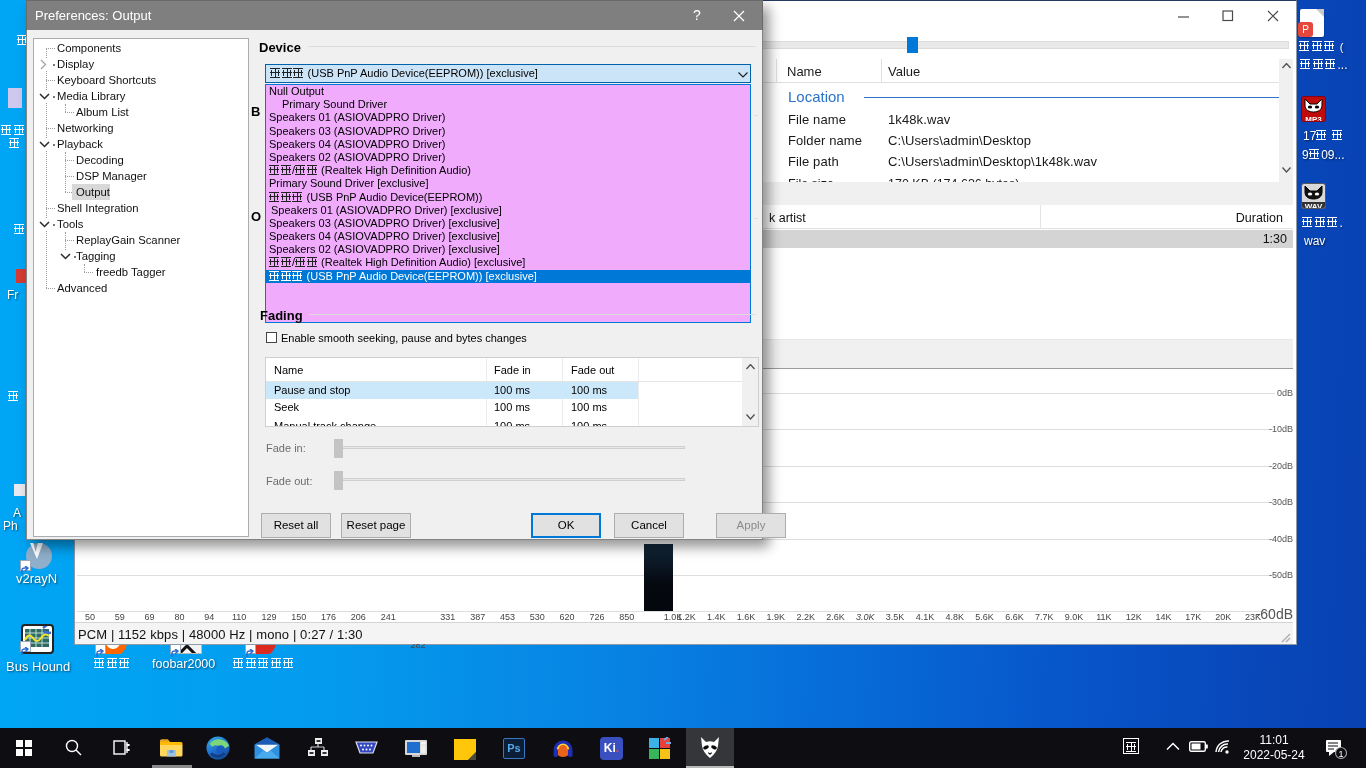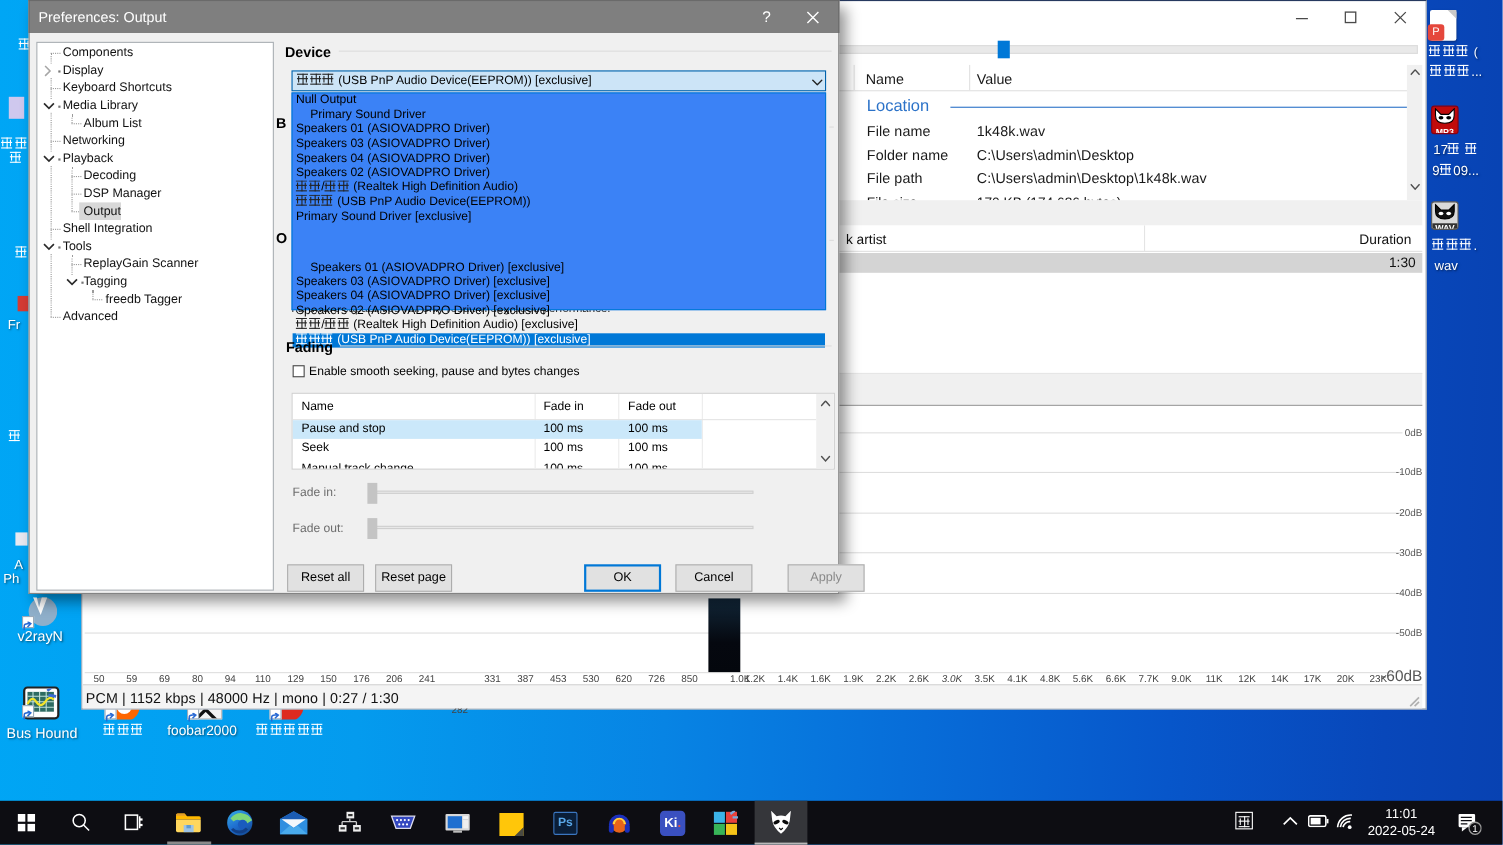--- a/index.html
+++ b/index.html
@@ -314,31 +314,31 @@
       <div style="margin-top:-3px;">hardware capabilities will only result in degraded performance.</div>
     </div>
 
   <div class="ab" style="left:238px;top:64px;width:486px;height:19px;background:#cce4f7;border:1px solid #0062ab;font-size:11px;">
     <div class="ab" style="left:4px;top:2px;"><span class="cj"></span><span class="cj"></span><span class="cj"></span> (USB PnP Audio Device(EEPROM)) [exclusive]</div>
     <svg class="ab" style="left:472px;top:7px;" width="10" height="6">
         <path d="M0.5 0.5 L5 5 L9.5 0.5" stroke="#222" stroke-width="1.2" fill="none"></path>
       </svg>
   </div>
 
-  <div class="ab" id="ddl" style="left:238px;top:84px;width:486px;height:198px;background:#3b82f6;border:1px solid #0078d7;font-size:11px;color:#000;">
+  <div class="ab" id="ddl" style="left:238px;top:84px;width:486px;height:239px;background:#f0abfc;border:1px solid #0078d7;font-size:11px;color:#000;">
       <div style="height:13.2px;line-height:13.2px;padding-left:3px;white-space:nowrap;overflow:hidden;">Null Output</div>
       <div style="height:13.2px;line-height:13.2px;padding-left:16px;white-space:nowrap;overflow:hidden;">Primary Sound Driver</div>
       <div style="height:13.2px;line-height:13.2px;padding-left:3px;white-space:nowrap;overflow:hidden;">Speakers 01 (ASIOVADPRO Driver)</div>
       <div style="height:13.2px;line-height:13.2px;padding-left:3px;white-space:nowrap;overflow:hidden;">Speakers 03 (ASIOVADPRO Driver)</div>
       <div style="height:13.2px;line-height:13.2px;padding-left:3px;white-space:nowrap;overflow:hidden;">Speakers 04 (ASIOVADPRO Driver)</div>
       <div style="height:13.2px;line-height:13.2px;padding-left:3px;white-space:nowrap;overflow:hidden;">Speakers 02 (ASIOVADPRO Driver)</div>
       <div style="height:13.2px;line-height:13.2px;padding-left:3px;white-space:nowrap;overflow:hidden;"><span class="cj"></span><span class="cj"></span>/<span class="cj"></span><span class="cj"></span> (Realtek High Definition Audio)</div>
+      <div style="height:13.2px;line-height:13.2px;padding-left:3px;white-space:nowrap;overflow:hidden;">Primary Sound Driver [exclusive]</div>
       <div style="height:13.2px;line-height:13.2px;padding-left:3px;white-space:nowrap;overflow:hidden;"><span class="cj"></span><span class="cj"></span><span class="cj"></span> (USB PnP Audio Device(EEPROM))</div>
-      <div style="height:13.2px;line-height:13.2px;padding-left:3px;white-space:nowrap;overflow:hidden;">Primary Sound Driver [exclusive]</div>
-      <div style="height:13.2px;line-height:13.2px;padding-left:16px;white-space:nowrap;overflow:hidden;margin-top:33px;">Speakers 01 (ASIOVADPRO Driver) [exclusive]</div>
+      <div style="height:13.2px;line-height:13.2px;padding-left:5px;white-space:nowrap;overflow:hidden;">Speakers 01 (ASIOVADPRO Driver) [exclusive]</div>
       <div style="height:13.2px;line-height:13.2px;padding-left:3px;white-space:nowrap;overflow:hidden;">Speakers 03 (ASIOVADPRO Driver) [exclusive]</div>
       <div style="height:13.2px;line-height:13.2px;padding-left:3px;white-space:nowrap;overflow:hidden;">Speakers 04 (ASIOVADPRO Driver) [exclusive]</div>
       <div style="height:13.2px;line-height:13.2px;padding-left:3px;white-space:nowrap;overflow:hidden;">Speakers 02 (ASIOVADPRO Driver) [exclusive]</div>
       <div style="height:13.2px;line-height:13.2px;padding-left:3px;white-space:nowrap;overflow:hidden;"><span class="cj"></span><span class="cj"></span>/<span class="cj"></span><span class="cj"></span> (Realtek High Definition Audio) [exclusive]</div>
       <div style="height:13.2px;line-height:13.2px;padding-left:3px;background:#0078d7;color:#fff;white-space:nowrap;overflow:hidden;"><span class="cw" style="width:10px;height:10px;"></span><span class="cw" style="width:10px;height:10px;"></span><span class="cw" style="width:10px;height:10px;"></span> (USB PnP Audio Device(EEPROM)) [exclusive]</div>
     </div>
 
   <div class="ab" style="left:233px;top:308px;font-size:13px;font-weight:bold;color:#000;">Fading</div>
   <div class="ab" style="left:282px;top:314px;width:447px;height:1px;background:#dcdcdc;"></div>
   <div class="ab" style="left:239px;top:332px;width:11px;height:11px;background:#fff;border:1px solid #444;"></div>

